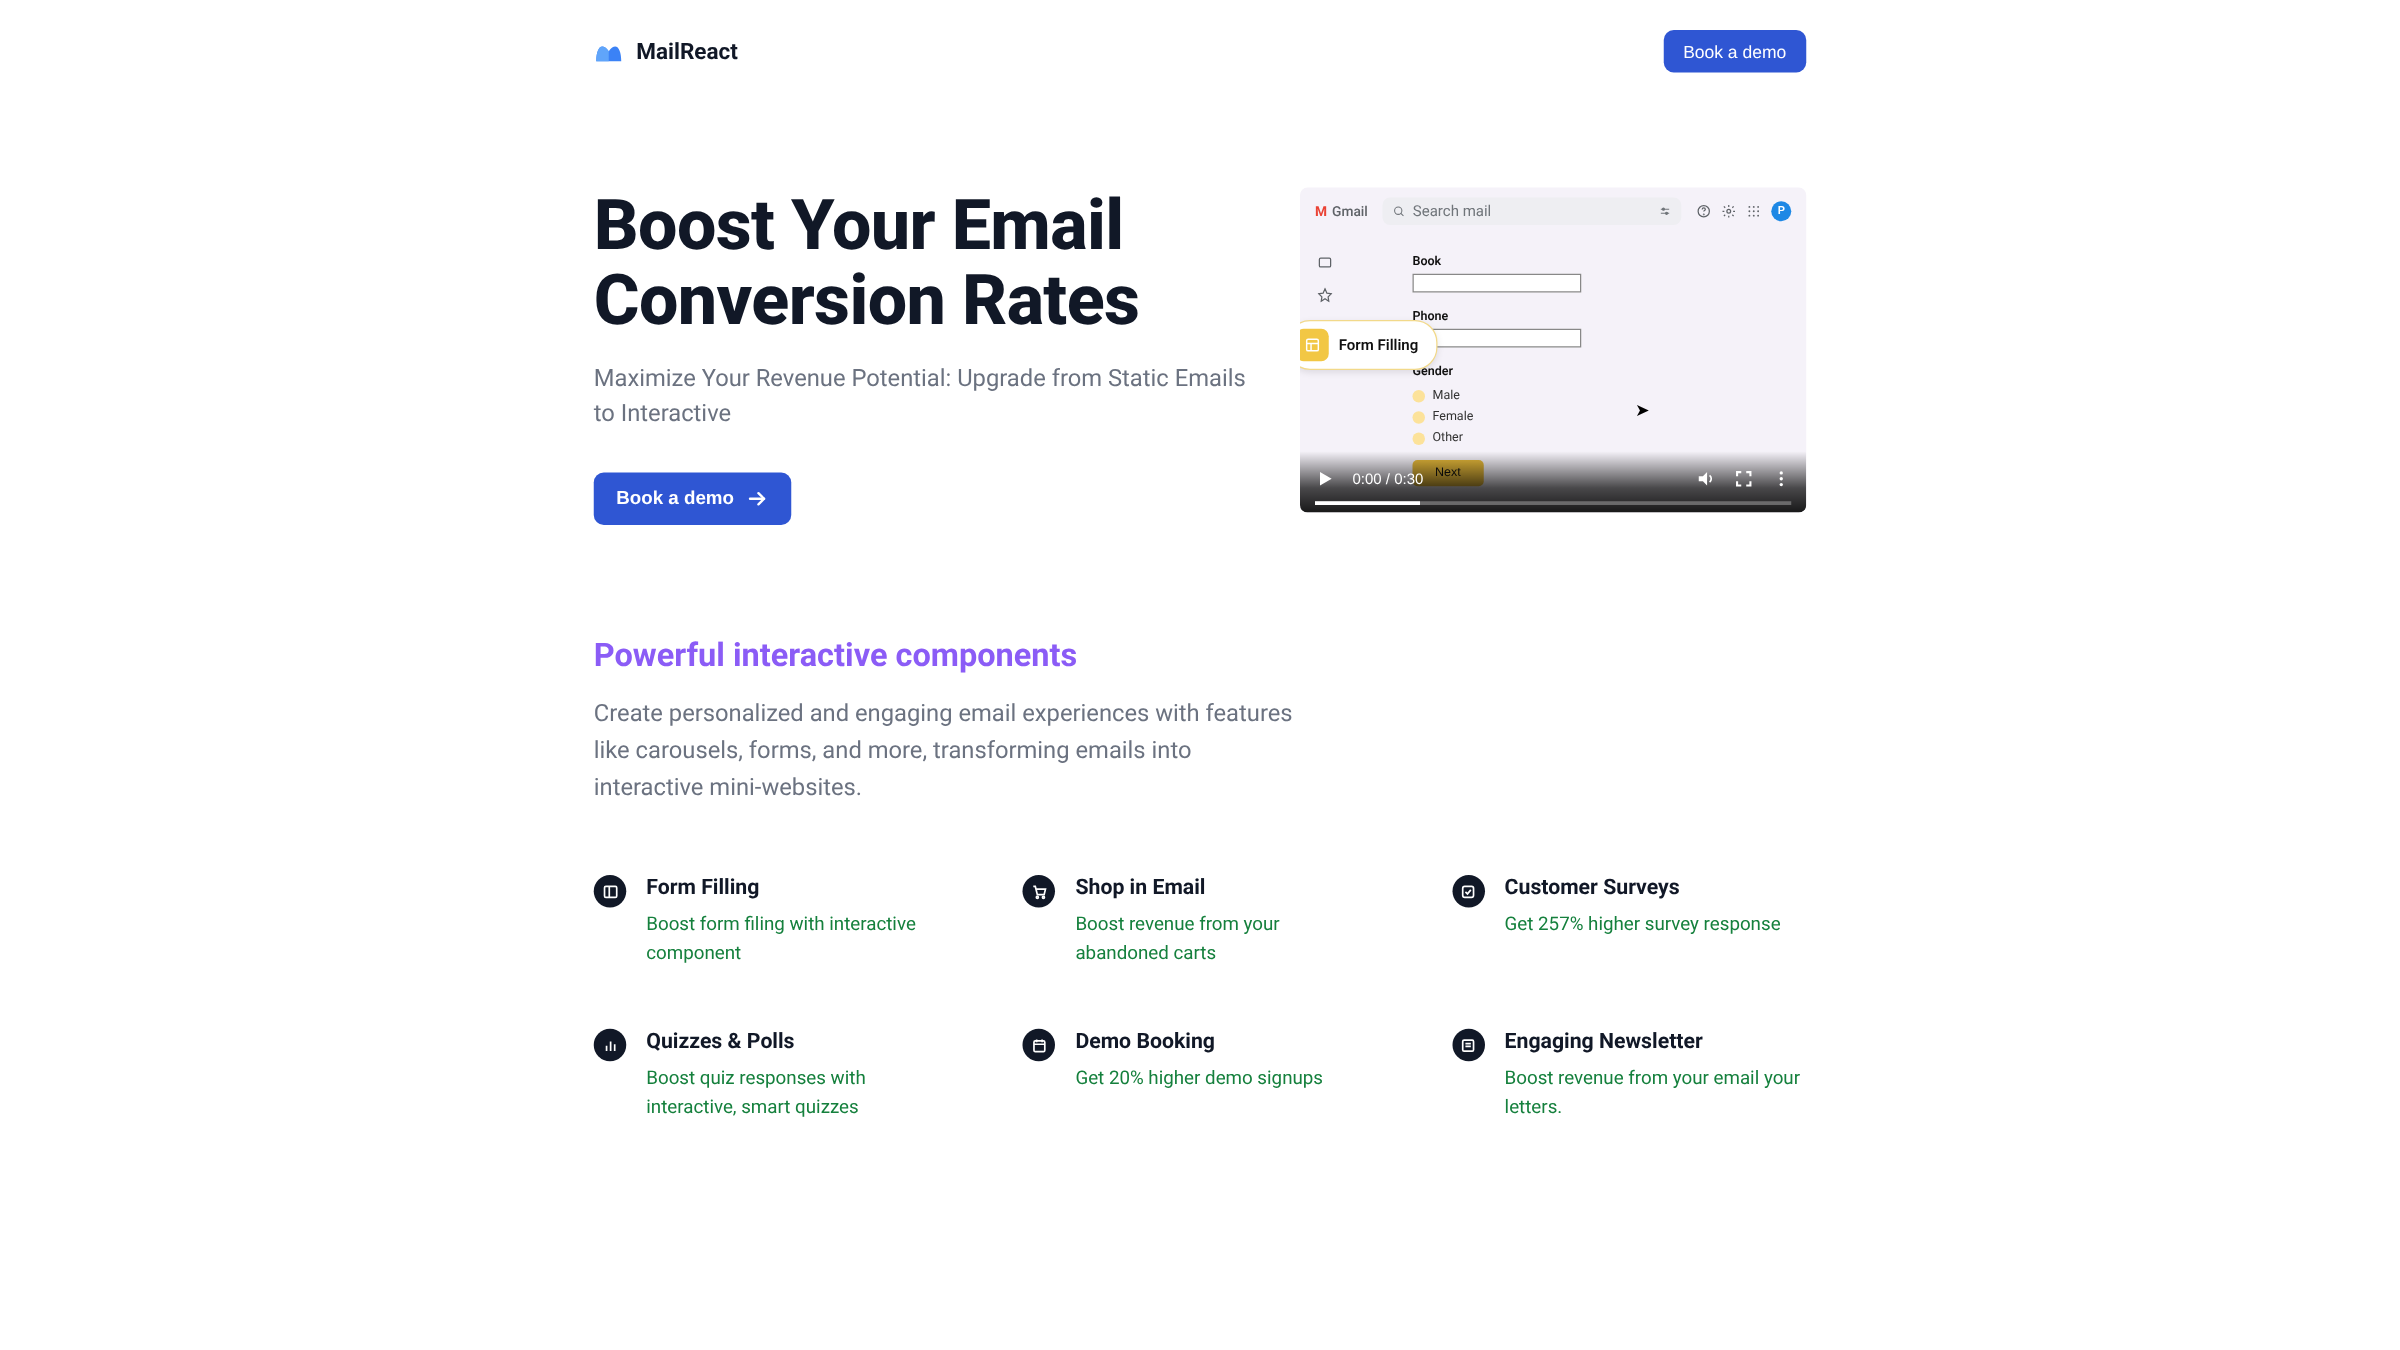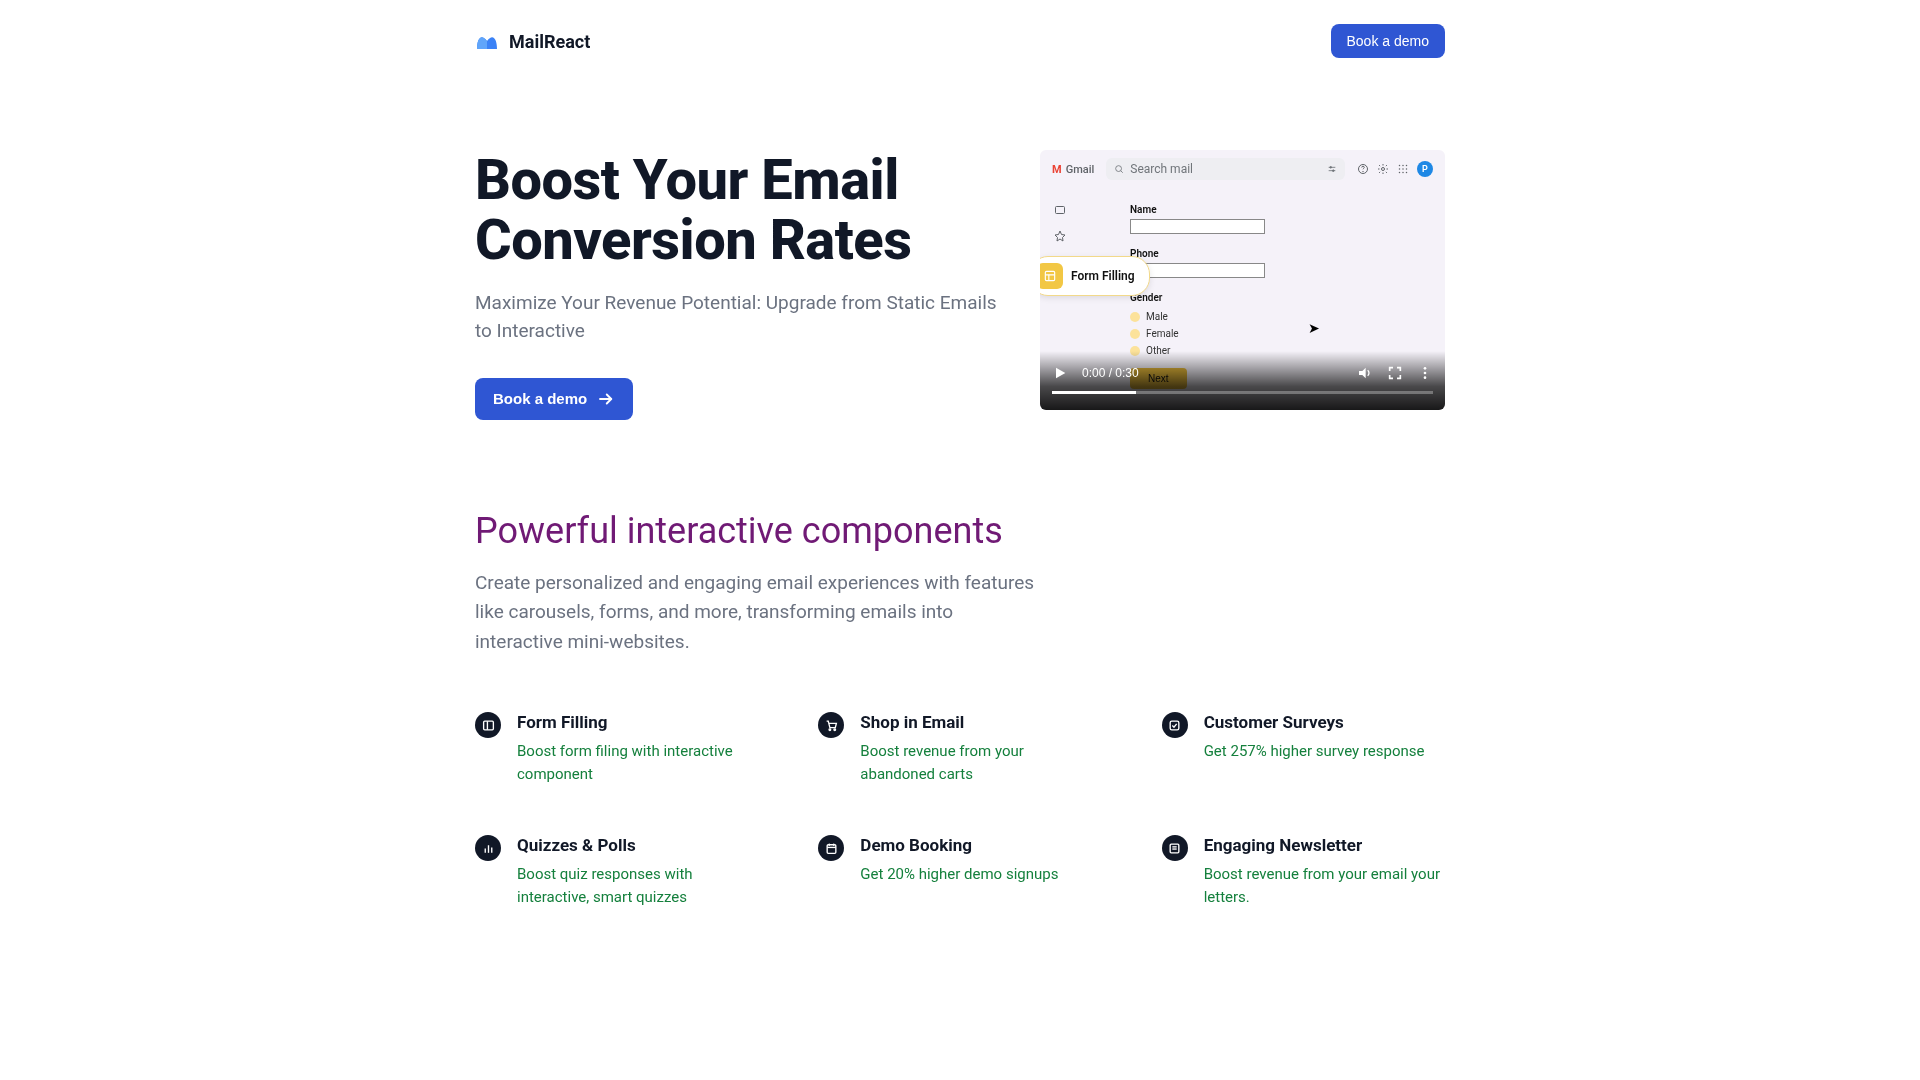--- a/index.html
+++ b/index.html
@@ -104,28 +104,28 @@
 .chip-ico { width:26px;height:26px;border-radius:6px;background:#f2c744;display:flex;align-items:center;justify-content:center;color:#fff; }
 .chip-txt { font-size:12px; font-weight:600; color:#111; }
 .btn-next {
   background:#e6b93a; color:#111; border:none; border-radius:4px;
   padding:5px 18px; font-size:10px; font-weight:500; margin-top:6px;
 }
 .cursor { position:absolute; left:228px; top:132px; font-size:14px; color:#000; }
 .video-controls {
   position:absolute; bottom:0; left:0; right:0;
   background: linear-gradient(to top, rgba(0,0,0,.9), rgba(0,0,0,.7) 40%, rgba(0,0,0,0));
-  padding: 14px 12px 16px; color:#fff;
+  padding: 14px 12px 6px; color:#fff;
 }
 .vc-row { display:flex; align-items:center; gap:14px; font-size:12px; }
 .vc-time { font-family: Arial, sans-serif; }
 .vc-spacer { flex:1; }
 .vc-bar { height:3px; background:rgba(255,255,255,.3); margin-top:10px; position:relative; }
 .vc-prog { position:absolute; left:0; top:0; height:100%; width:22%; background:#fff; }
-.section-title { font-size: 36px; font-weight: 400; color:#701a75; }
+.section-title { font-size: 26px; font-weight: 700; color:#8b5cf6; }
 .section-sub { font-size: 19px; color:#6b7280; margin-top:16px; line-height:1.55; max-width: 560px; }
 .features {
   display:grid; grid-template-columns: repeat(3, 1fr);
   gap: 50px 60px; margin-top: 56px;
 }
 .feat { display:flex; gap:16px; align-items:flex-start; }
 .feat-ico {
   width:26px; height:26px; border-radius:50%; background:#111827;
   display:flex; align-items:center; justify-content:center; flex-shrink:0;
   color:#fff;
@@ -227,21 +227,21 @@
             <div class="chip">
               <span class="chip-ico">
                 <svg width="14" height="14" viewBox="0 0 24 24" fill="none" stroke="currentColor" stroke-width="2">
                     <rect x="4" y="4" width="16" height="16" rx="2"></rect>
                     <line x1="4" y1="10" x2="20" y2="10"></line>
                     <line x1="10" y1="10" x2="10" y2="20"></line>
                   </svg>
               </span>
               <span class="chip-txt">Form Filling</span>
             </div>
-            <div class="form-label">Name</div>
+            <div class="form-label">Book</div>
             <div class="form-input"></div>
             <div class="form-label">Phone</div>
             <div class="form-input"></div>
             <div class="form-label" style="margin-bottom:8px">Gender</div>
             <div class="radio-row">
                 <span class="radio-dot"></span>
                 <span>Male</span>
               </div>
             <div class="radio-row">
                 <span class="radio-dot"></span>

